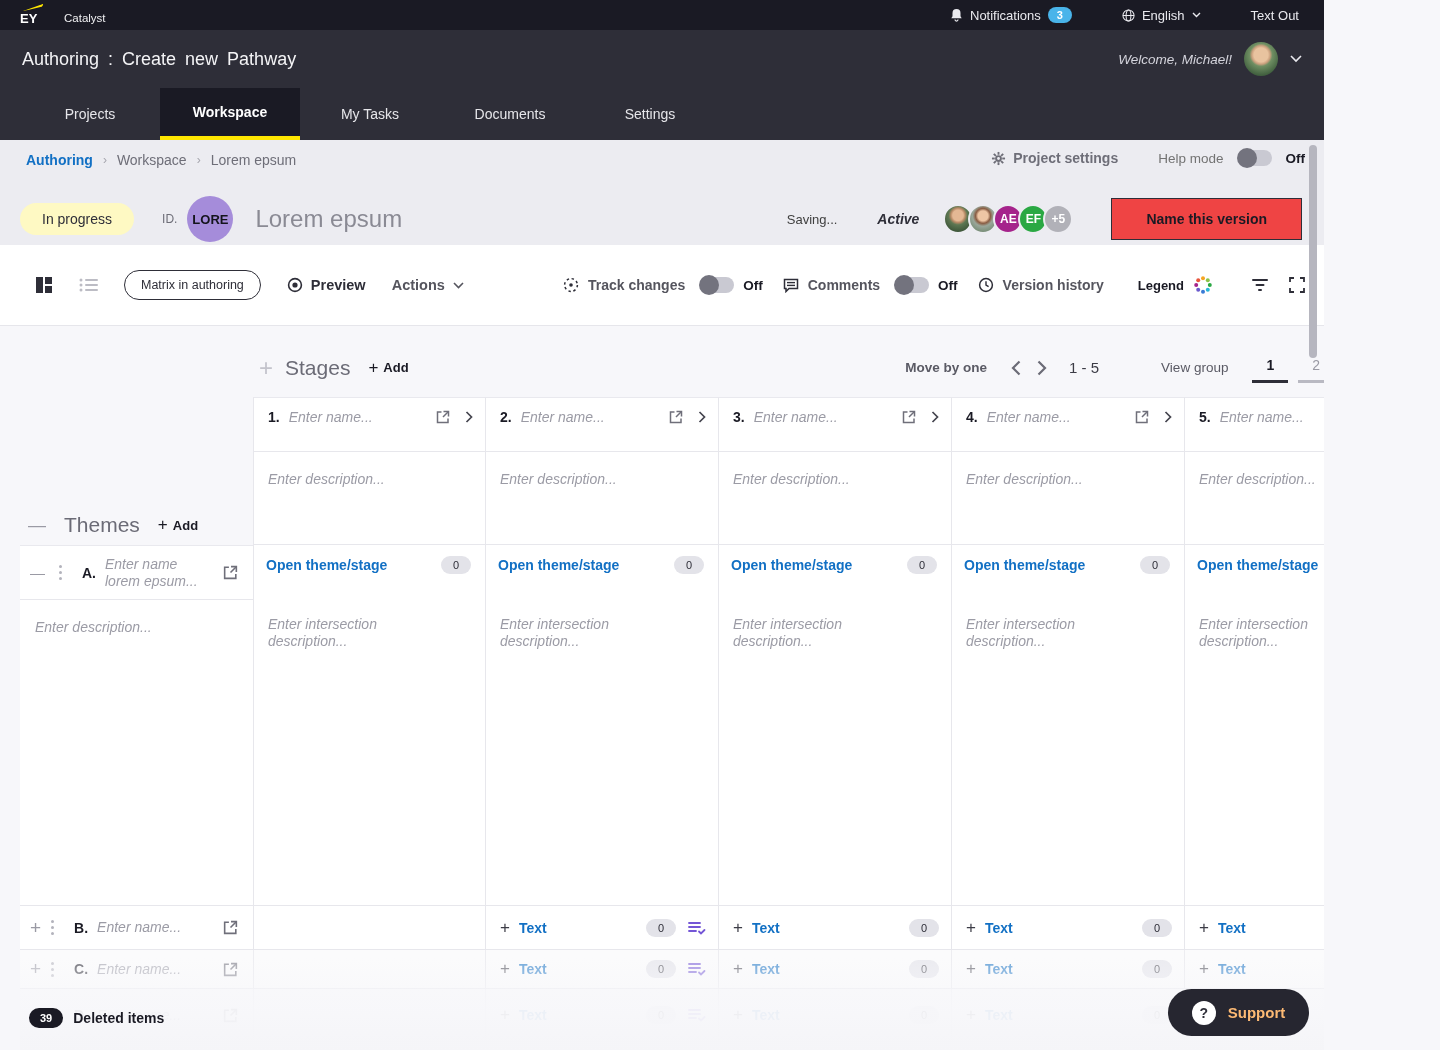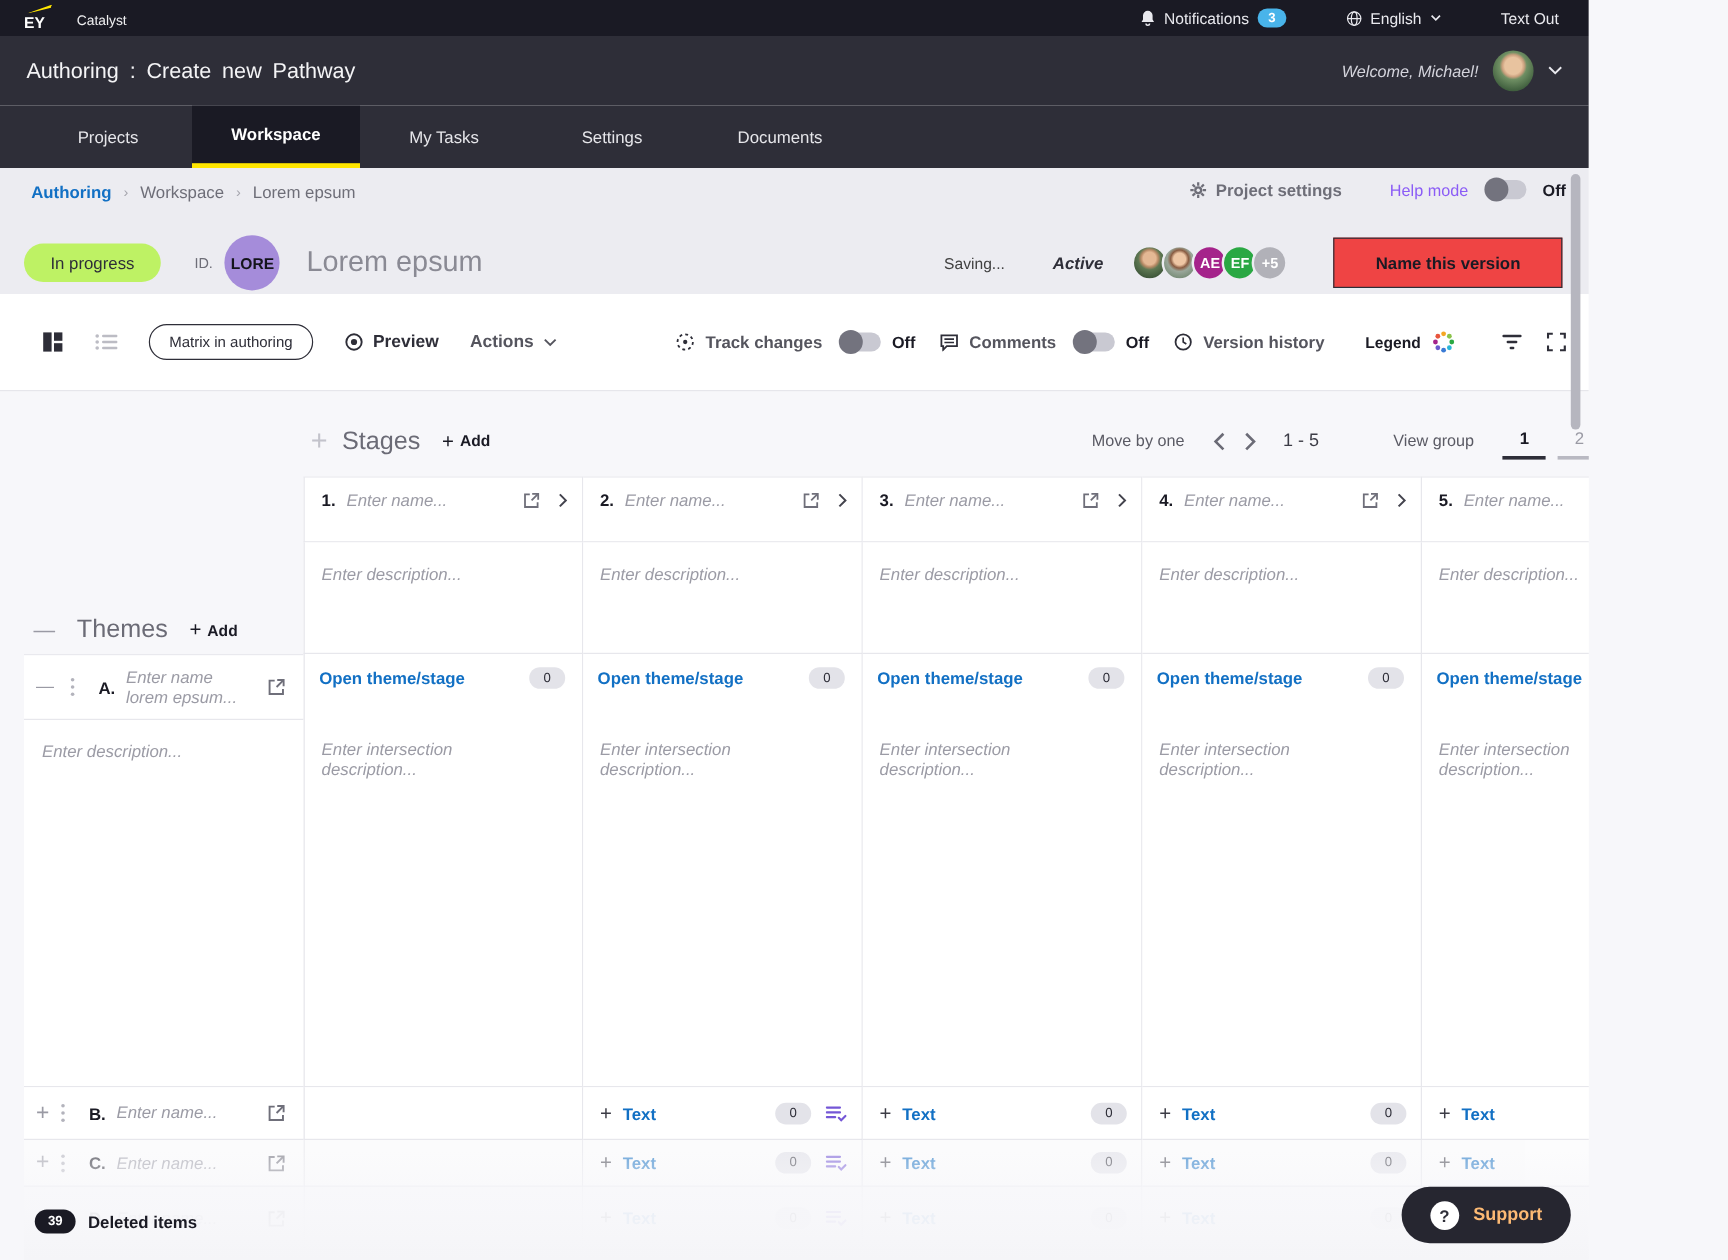--- a/index.html
+++ b/index.html
@@ -39,27 +39,27 @@
   .tab.active { background:#1a1a24; color:#fff; font-weight:bold; border-bottom:4px solid #ffe600; }
 
   
   .subheader { position:absolute; top:140px; left:0; width:100%; height:105px; background:#ececf1; }
   .crumb-row { position:absolute; top:12px; left:26px; display:flex; align-items:center; gap:10px; font-size:14px; }
   .crumb-link { color:#1270c4; font-weight:bold; cursor:pointer; }
   .crumb-sep { color:#a6a6ae; font-size:12px; }
   .crumb-plain { color:#6e6e78; }
   .crumb-right { position:absolute; top:10px; right:19px; display:flex; align-items:center; gap:14px; }
   .proj-settings { display:flex; align-items:center; gap:7px; color:#6e6e78; font-weight:bold; font-size:14px; cursor:pointer; margin-right:26px; }
-  .help-label { color:#8b5cf6; font-size:13.5px;text-align:right; }
+  .help-label { color:#737373; font-size:13.5px;text-align:right; }
   .toggle { width:34px; height:16px; background:#c9c9d2; border-radius:9px; position:relative; cursor:pointer; }
   .toggle .knob { position:absolute; left:-1px; top:-2px; width:20px; height:20px; border-radius:50%; background:#73737e; }
   .toggle-state { font-weight:bold; font-size:13.5px; color:#1a1a24; }
 
   .title-row { position:absolute; top:56px; left:20px; right:22px; height:46px; display:flex; align-items:center; }
-  .status-pill { background:#bef264; color:#2e2e38; font-size:14px; border-radius:17px;
+  .status-pill { background:#fef9c3; color:#2e2e38; font-size:14px; border-radius:17px;
                  padding:8px 22px; line-height:16px; }
   .id-label { color:#6e6e78; font-size:12px; margin-left:28px; }
   .id-circle { width:46px; height:46px; border-radius:50%; background:#a58cda; color:#14141c;
                display:flex; align-items:center; justify-content:center; font-weight:bold; font-size:13px; margin-left:10px; }
   .pathway-title { color:#8a8a94; font-size:24px; margin-left:22px; }
   .title-right { margin-left:auto; display:flex; align-items:center; }
   .saving { color:#404040; font-size:13px; margin-right:40px; }
   .active-label { color:#2e2e38; font-weight:bold; font-style:italic; font-size:14px; margin-right:24px; }
   .avatar-stack { display:flex; margin-right:38px; }
   .av { width:30px; height:30px; border-radius:50%; border:2px solid #ececf1; margin-left:-5px;
@@ -82,21 +82,21 @@
   .icon { display:inline-flex; align-items:center; justify-content:center; }
 
   
   .stages-bar { position:absolute; top:345px; left:253px; width:1164px; height:45px; display:flex; align-items:center; }
   .stages-plus { color:#c3c3cb; font-size:24px; font-weight:300; margin-left:6px; cursor:pointer; }
   .section-title { color:#6b6b76; font-size:21px; margin-left:12px; }
   .add-btn { display:flex; align-items:center; gap:5px; margin-left:18px; cursor:pointer; }
   .add-plus { color:#1a1a24; font-size:17px; }
   .add-label { color:#1a1a24; font-weight:bold; font-size:13px; }
   .stages-right { margin-left:auto; display:flex; align-items:center; }
-  .move-label { color:#5a5a64; font-size:13.5px; margin-right:16px; }
+  .move-label { color:#5a5a64; font-size:13.5px; margin-right:16px;font-weight:bold; }
   .chev-btn { color:#5a5a64; cursor:pointer; padding:0 8px; display:flex; align-items:center; }
   .range-label { color:#3c3c46; font-size:15px; margin:0 10px 0 14px; }
   .viewgroup-label { color:#5a5a64; font-size:13.5px; margin-left:52px; margin-right:24px; }
   .group-num { font-size:14px; padding:4px 14px 7px; border-bottom:3px solid transparent; cursor:pointer; }
   .group-num.active { color:#1a1a24; font-weight:bold; border-bottom-color:#2e2e38; }
   .group-num.inactive { color:#9a9aa4; border-bottom-color:#b9b9c2; margin-left:10px; }
   .stages-filter { margin-left:46px; margin-right:20px; cursor:pointer; }
 
   
   .matrix-grid { position:absolute; left:20px; top:397px; width:1397px; display:grid;
@@ -224,22 +224,22 @@
             <path d="M1 1l5 5 5-5"></path>
           </svg>
       </span>
     </div>
   </div>
 
   <div class="navtabs">
     <div class="tab">Projects</div>
     <div class="tab active">Workspace</div>
     <div class="tab">My Tasks</div>
+    <div class="tab">Documents</div>
     <div class="tab">Settings</div>
-    <div class="tab">Documents</div>
   </div>
 
   <div class="subheader">
     <div class="crumb-row">
       <span class="crumb-link">Authoring</span>
       <span class="crumb-sep">›</span>
       <span class="crumb-plain">Workspace</span>
       <span class="crumb-sep">›</span>
       <span class="crumb-plain">Lorem epsum</span>
     </div>

